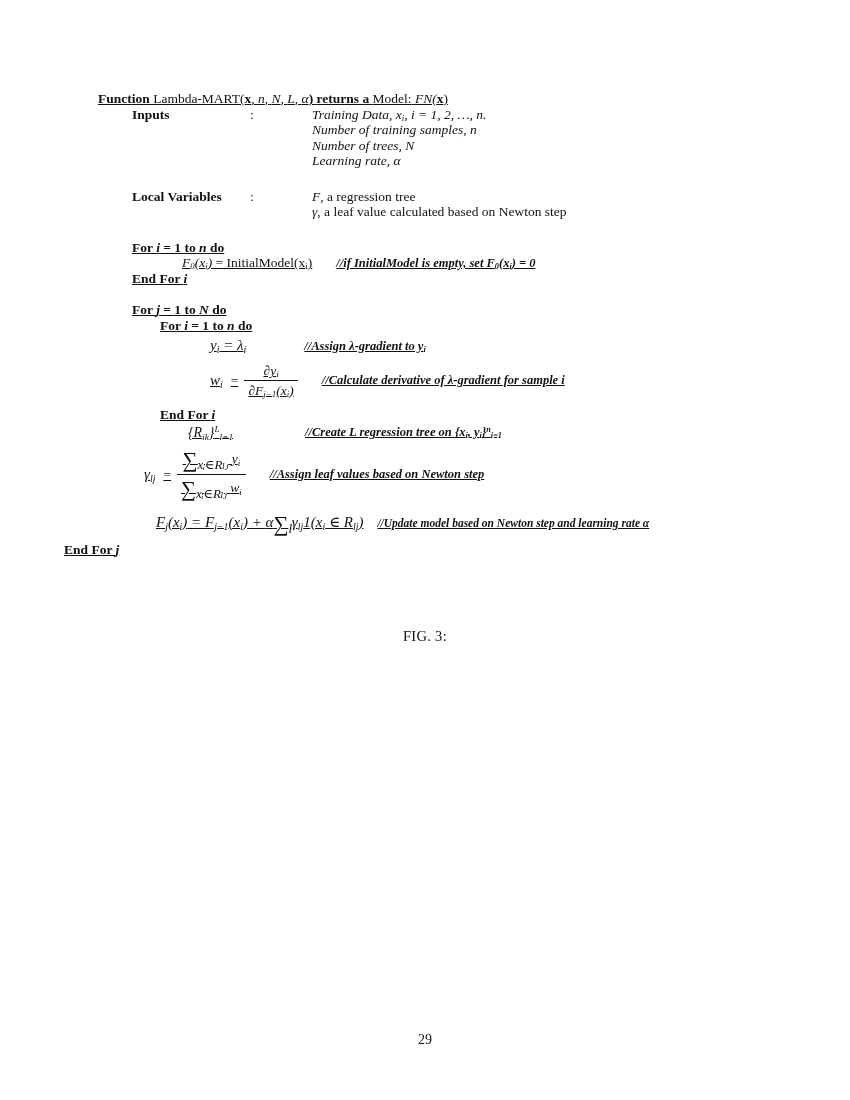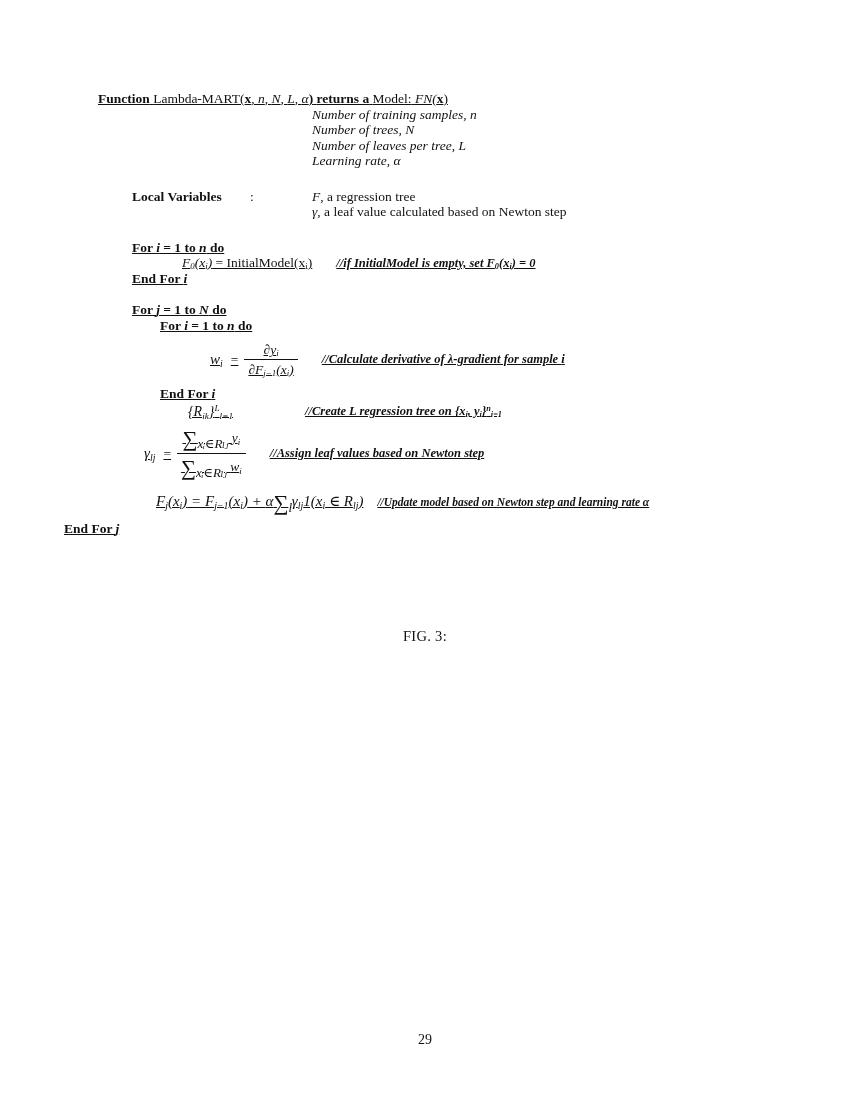--- a/index.html
+++ b/index.html
@@ -134,27 +134,27 @@
 
 <div class="page">
 
   <div class="algo">
 
     <div class="ln">
       <span class="b">Function</span><span> </span><span>Lambda-MART(</span><span class="b">x</span><span>, </span><span class="i">n</span><span>, </span><span class="i">N</span><span>, </span><span class="i">L</span><span>, </span><span class="i">α</span><span class="b">)</span><span> </span><span class="b">returns a</span><span> </span><span>Model:</span><span> </span><span class="i">FN(</span><span class="b">x</span><span>)</span>
     </div>
 
     <div class="ln ind1">
+      <span class="col-label b">Inputs</span><span class="col-colon">:</span><span class="col-val i"><span>Training Data, x</span><sub>i</sub><span>, i = 1, 2, …, n.</span></span>
+    </div>
+    <div class="ln ind1">
       <span class="col-label">&nbsp;</span><span class="col-colon">&nbsp;</span><span class="col-val i">Number of training samples, n</span>
     </div>
     <div class="ln ind1">
       <span class="col-label">&nbsp;</span><span class="col-colon">&nbsp;</span><span class="col-val i">Number of trees, N</span>
-    </div>
-    <div class="ln ind1">
-      <span class="col-label">&nbsp;</span><span class="col-colon">&nbsp;</span><span class="col-val i">Number of leaves per tree, L</span>
     </div>
     <div class="ln ind1">
       <span class="col-label">&nbsp;</span><span class="col-colon">&nbsp;</span><span class="col-val i">Learning rate, α</span>
     </div>
 
     <div class="spacer-lg"></div>
 
     <div class="ln ind1">
       <span class="col-label b">Local Variables</span><span class="col-colon">:</span><span class="col-val"><span class="i">F</span><span>, a regression tree</span></span>
     </div>
@@ -176,20 +176,23 @@
 
     <div class="spacer-md"></div>
 
     <div class="ln ind1">
       <span class="b">For </span><span class="bi">j</span><span class="b"> = 1 to </span><span class="bi">N</span><span class="b"> do</span>
     </div>
     <div class="ln ind2">
       <span class="b">For </span><span class="bi">i</span><span class="b"> = 1 to </span><span class="bi">n</span><span class="b"> do</span>
     </div>
 
+    <div class="ln ind4" style="margin-top:6px;">
+      <span class="i" style="font-size:15px;"><span>y</span><sub>i</sub><span> = </span><span>λ</span><sub>i</sub></span><span class="cmt" style="padding-left:58px;"><span>//Assign λ-gradient to y</span><sub>i</sub></span>
+    </div>
 
     <div class="ln ind4 mathline" style="margin-top:10px;">
       <span class="lhs" style="font-size:15px;"><span>w</span><sub>i</sub></span>
         <span class="eq">=</span>
         <span class="frac">
         <span class="num"><span>∂y</span><sub>i</sub></span>
         <span class="den"><span>∂F</span><sub>j−1</sub><span>(x</span><sub>i</sub><span>)</span></span>
       </span>
         <span class="after-frac cmt"><span>//Calculate derivative of λ-gradient for sample </span><span class="i">i</span></span>
     </div>

